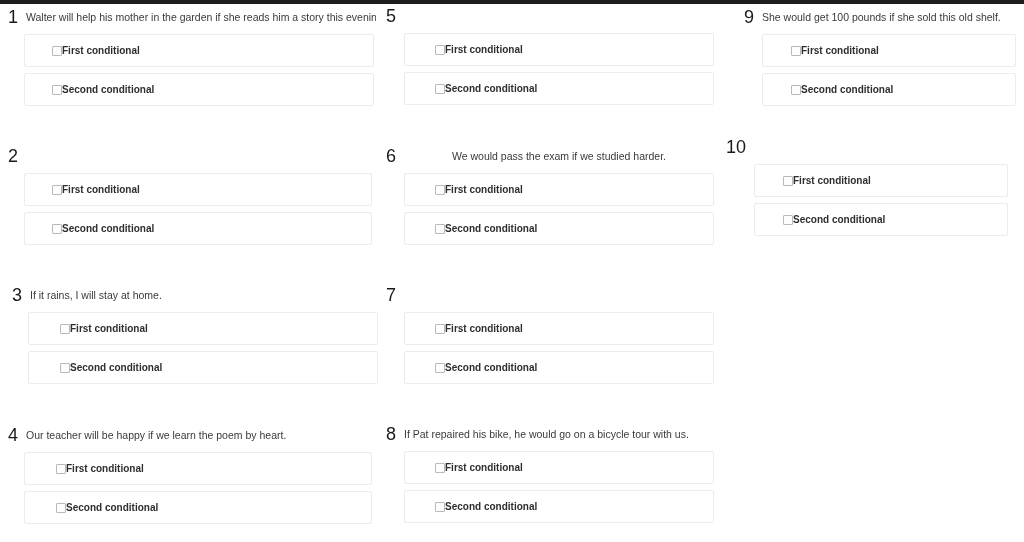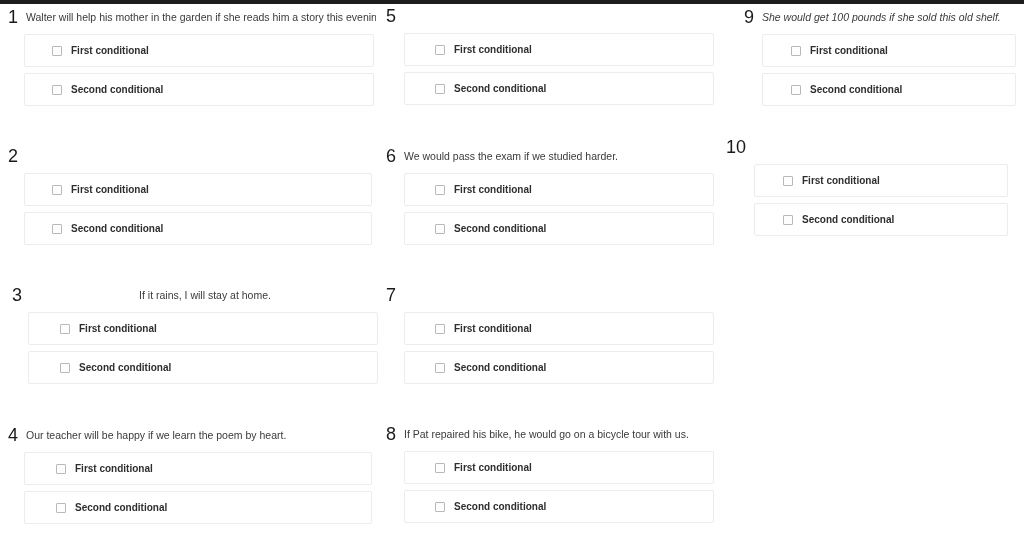--- a/index.html
+++ b/index.html
@@ -83,76 +83,76 @@
     border: 1px solid #b9b9b9;
     background: #fdfdfd;
     flex: 0 0 auto;
     border-radius: 1px;
   }
   .option .opt-label {
     font-size: 10px;
     line-height: 12px;
     font-weight: 700;
     color: #2e2e2e;
-    margin-left: 9px;
+    margin-left: 0;
     white-space: nowrap;
   }
 
   
   #col-1 .q-number { width: 18px; margin-right: 8px; }
   #col-1 .option   { padding-left: 0; }
 
   #q1 { position: absolute; left: 0px; top: 4px;   width: 376px; }
   #q1 .q-text { width: 350px; }
   #q1 .q-options { margin-left: 24px; width: 350px; }
   #q1 .option .checkbox { margin-left: 27px; }
 
   #q2 { position: absolute; left: 0px; top: 143px; width: 376px; }
   #q2 .q-text { width: 350px; }
   #q2 .q-options { margin-left: 24px; width: 348px; }
   #q2 .option .checkbox { margin-left: 27px; }
 
   #q3 { position: absolute; left: 4px; top: 282px; width: 376px; }
-  #q3 .q-text { width: 350px; text-align: center; }
+  #q3 .q-text { width: 350px; }
   #q3 .q-options { margin-left: 24px; width: 350px; }
   #q3 .option .checkbox { margin-left: 31px; }
 
   #q4 { position: absolute; left: 0px; top: 422px; width: 376px; }
   #q4 .q-text { width: 350px; }
   #q4 .q-options { margin-left: 24px; width: 348px; }
   #q4 .option .checkbox { margin-left: 31px; }
 
   
   #col-2 .q-number { width: 14px; margin-right: 8px; }
 
   #q5 { position: absolute; left: 0px; top: 3px;   width: 332px; }
   #q5 .q-text { width: 310px; }
   #q5 .q-options { margin-left: 22px; width: 310px; }
   #q5 .option .checkbox { margin-left: 30px; }
 
   #q6 { position: absolute; left: 0px; top: 143px; width: 332px; }
-  #q6 .q-text { width: 310px; }
+  #q6 .q-text { width: 310px; text-align: center; }
   #q6 .q-options { margin-left: 22px; width: 310px; }
   #q6 .option .checkbox { margin-left: 30px; }
 
   #q7 { position: absolute; left: 0px; top: 282px; width: 332px; }
   #q7 .q-text { width: 310px; }
   #q7 .q-options { margin-left: 22px; width: 310px; }
   #q7 .option .checkbox { margin-left: 30px; }
 
   #q8 { position: absolute; left: 0px; top: 421px; width: 332px; }
   #q8 .q-text { width: 310px; }
   #q8 .q-options { margin-left: 22px; width: 310px; }
   #q8 .option .checkbox { margin-left: 30px; }
 
   
   #col-3 .q-number { width: 24px; margin-right: 8px; }
 
   #q9 { position: absolute; left: 8px; top: 4px;   width: 290px; }
-  #q9 .q-text { width: 256px; font-style: italic; }
+  #q9 .q-text { width: 256px; }
   #q9 .q-options { margin-left: 32px; width: 254px; }
   #q9 .option .checkbox { margin-left: 28px; }
 
   #q10 { position: absolute; left: 0px; top: 134px; width: 298px; }
   #q10 .q-text { width: 262px; }
   #q10 .q-options { margin-left: 32px; width: 254px; }
   #q10 .option .checkbox { margin-left: 28px; }
 </style>
 </head>
 <body>

